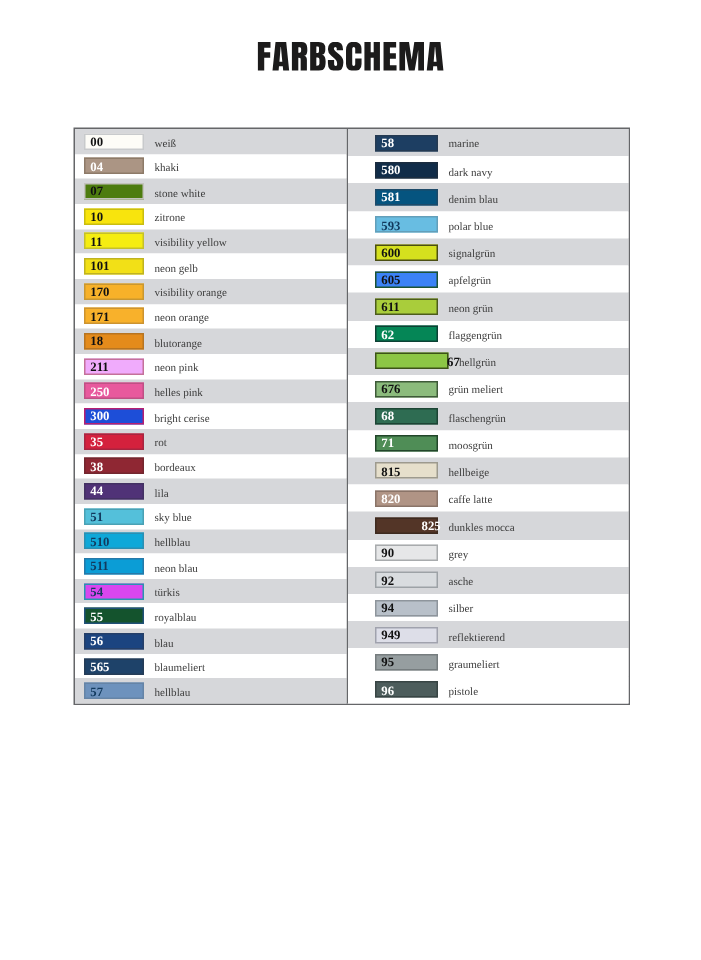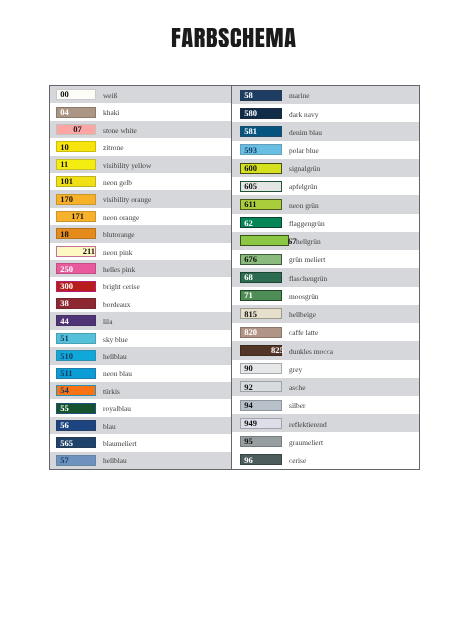--- a/index.html
+++ b/index.html
@@ -52,21 +52,21 @@
     border:0.8px solid #999;
     display:flex; align-items:center;
     font-family:"Liberation Serif", serif;
     font-weight:700;
     font-size:8.5px;
     line-height:1;
     color:#111111;
     padding-left:3.2px;
     letter-spacing:0px;
   }
-  .col.right .swatch { width:42px; margin-left:8px; }
+  .col.right .swatch { width:42px; margin-left:18px; }
   .swatch.light { color:#ffffff; }
   .swatch.navy { color:#123a5e; }
   .label {
     margin-left:7px;
     position:relative; top:0.9px;
     font-size:7.4px;
     color:#3d3d3d;
     line-height:1;
     white-space:nowrap;
   }
@@ -92,21 +92,21 @@
             </div>
             <div class="label">weiß</div>
           </div>
           <div class="row odd">
             <div class="swatch light" style="background: rgb(171, 149, 132); border-color: rgb(141, 122, 104);">
               <span>04</span>
             </div>
             <div class="label">khaki</div>
           </div>
           <div class="row">
-            <div class="swatch" style="background: #fca5a5; border-color: rgb(195, 194, 189); justify-content: center;">
+            <div class="swatch" style="background: #4d7c0f; border-color: rgb(195, 194, 189);">
               <span>07</span>
             </div>
             <div class="label">stone white</div>
           </div>
           <div class="row odd">
             <div class="swatch" style="background: rgb(248, 228, 13); border-color: rgb(201, 189, 16);">
               <span>10</span>
             </div>
             <div class="label">zitrone</div>
           </div>
@@ -122,48 +122,54 @@
             </div>
             <div class="label">neon gelb</div>
           </div>
           <div class="row">
             <div class="swatch" style="background: rgb(247, 177, 41); border-color: rgb(201, 151, 48);">
               <span>170</span>
             </div>
             <div class="label">visibility orange</div>
           </div>
           <div class="row odd">
-            <div class="swatch" style="background: rgb(248, 177, 43); border-color: rgb(204, 147, 48); justify-content: center;">
+            <div class="swatch" style="background: rgb(248, 177, 43); border-color: rgb(204, 147, 48);">
               <span>171</span>
             </div>
             <div class="label">neon orange</div>
           </div>
           <div class="row">
             <div class="swatch" style="background: rgb(228, 139, 27); border-color: rgb(183, 116, 33);">
               <span>18</span>
             </div>
             <div class="label">blutorange</div>
           </div>
           <div class="row odd">
-            <div class="swatch" style="background: #fef9c3; border-color: rgb(196, 113, 154); justify-content: flex-end;">
+            <div class="swatch" style="background: #f0abfc; border-color: rgb(196, 113, 154);">
               <span>211</span>
             </div>
             <div class="label">neon pink</div>
           </div>
           <div class="row">
             <div class="swatch light" style="background: rgb(232, 89, 157); border-color: rgb(191, 80, 132);">
               <span>250</span>
             </div>
             <div class="label">helles pink</div>
           </div>
           <div class="row odd">
-            <div class="swatch light" style="background: #b91c1c; border-color: rgb(181, 31, 114);">
+            <div class="swatch light" style="background: #1d4ed8; border-color: rgb(181, 31, 114);">
               <span>300</span>
             </div>
             <div class="label">bright cerise</div>
+          </div>
+          <div class="row">
+            <div class="swatch light" style="background: rgb(212, 33, 61); border-color: rgb(167, 37, 64);">
+              <span>35</span>
+            </div>
+            <div class="label">rot</div>
           </div>
           <div class="row odd">
             <div class="swatch light" style="background: rgb(143, 39, 51); border-color: rgb(115, 39, 47);">
               <span>38</span>
             </div>
             <div class="label">bordeaux</div>
           </div>
           <div class="row">
             <div class="swatch light" style="background: rgb(80, 50, 119); border-color: rgb(67, 49, 99);">
               <span>44</span>
@@ -182,21 +188,21 @@
             </div>
             <div class="label">hellblau</div>
           </div>
           <div class="row odd">
             <div class="swatch navy" style="background: rgb(11, 157, 214); border-color: rgb(37, 121, 169);">
               <span>511</span>
             </div>
             <div class="label">neon blau</div>
           </div>
           <div class="row">
-            <div class="swatch navy" style="background: #f97316; border-color: rgb(42, 147, 176);">
+            <div class="swatch navy" style="background: #d946ef; border-color: rgb(42, 147, 176);">
               <span>54</span>
             </div>
             <div class="label">türkis</div>
           </div>
           <div class="row odd">
             <div class="swatch light" style="background: #14532d; border-color: rgb(33, 81, 120); text-align: center;">
               <span>55</span>
             </div>
             <div class="label">royalblau</div>
           </div>
@@ -246,21 +252,21 @@
             </div>
             <div class="label">polar blue</div>
           </div>
           <div class="row">
             <div class="swatch" style="background: rgb(213, 224, 30); border-color: rgb(74, 78, 18);">
               <span>600</span>
             </div>
             <div class="label">signalgrün</div>
           </div>
           <div class="row odd">
-            <div class="swatch" style="background: #e5e5e5; border-color: rgb(28, 83, 53); align-items: flex-end;">
+            <div class="swatch" style="background: #3b82f6; border-color: rgb(28, 83, 53); align-items: flex-end;">
               <span>605</span>
             </div>
             <div class="label">apfelgrün</div>
           </div>
           <div class="row">
             <div class="swatch" style="background: rgb(169, 205, 59); border-color: rgb(76, 92, 28);">
               <span>611</span>
             </div>
             <div class="label">neon grün</div>
           </div>
@@ -339,18 +345,18 @@
           <div class="row odd">
             <div class="swatch" style="background: rgb(150, 158, 160); border-color: rgb(118, 125, 127);">
               <span>95</span>
             </div>
             <div class="label">graumeliert</div>
           </div>
           <div class="row odd">
             <div class="swatch light" style="background: rgb(77, 93, 92); border-color: rgb(56, 69, 68);">
               <span>96</span>
             </div>
-            <div class="label">cerise</div>
+            <div class="label">pistole</div>
           </div>
         </div>
     </div>
   </div>
 </div>
 
 </body></html>

